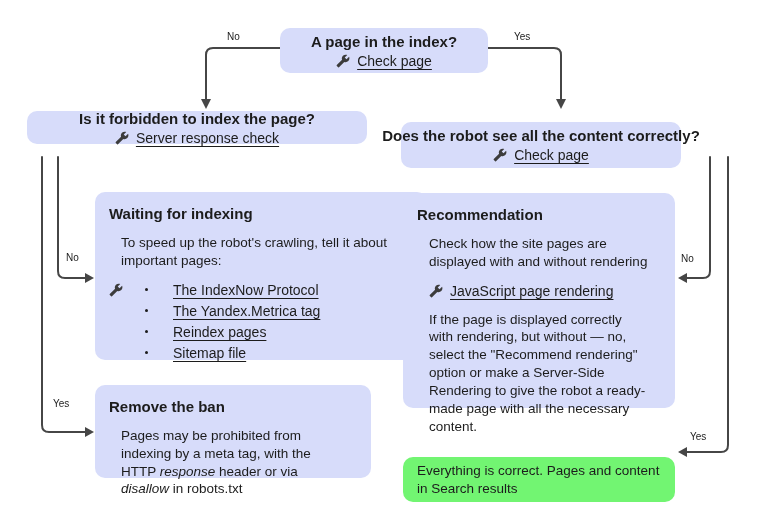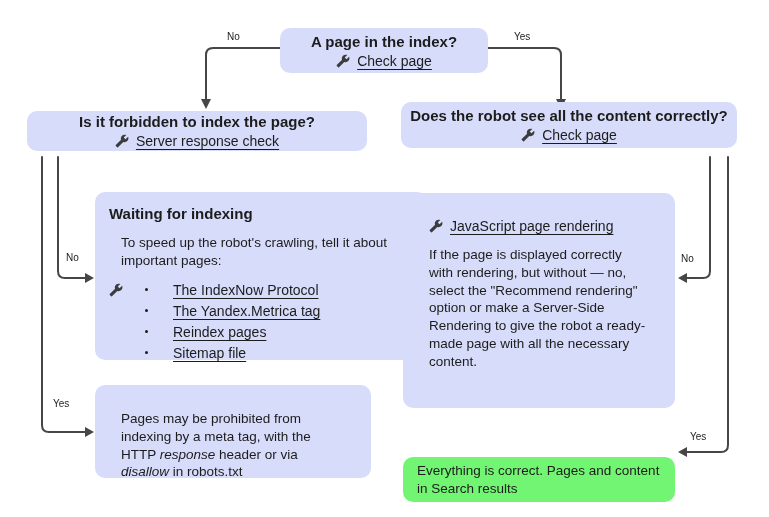--- a/index.html
+++ b/index.html
@@ -70,31 +70,31 @@
   <div class="qbox" style="left:280px;top:28px;width:208px;height:45px">
     <div class="qtitle">A page in the index?</div>
     <div class="linkrow">
       <svg class="wrench" viewBox="0 0 24 24" width="14" height="14">
         <path transform="translate(24,0) scale(-1,1)" fill="#3c3c3c" d="M22.7 19l-9.1-9.1c.9-2.3.4-5-1.5-6.9-2-2-5-2.4-7.4-1.3L9 6 6 9 1.6 4.7C.4 7.1.9 10.1 2.9 12.1c1.9 1.9 4.6 2.4 6.9 1.5l9.1 9.1c.4.4 1 .4 1.4 0l2.3-2.3c.5-.4.5-1.1.1-1.4z"></path>
       </svg>
       <a class="link">Check page</a>
     </div>
   </div>
 
-  <div class="qbox" style="left:27px;top:111px;width:340px;height:40px">
+  <div class="qbox" style="left:27px;top:111px;width:340px;height:33px">
     <div class="qtitle">Is it forbidden to index the page?</div>
     <div class="linkrow">
       <svg class="wrench" viewBox="0 0 24 24" width="14" height="14">
         <path transform="translate(24,0) scale(-1,1)" fill="#3c3c3c" d="M22.7 19l-9.1-9.1c.9-2.3.4-5-1.5-6.9-2-2-5-2.4-7.4-1.3L9 6 6 9 1.6 4.7C.4 7.1.9 10.1 2.9 12.1c1.9 1.9 4.6 2.4 6.9 1.5l9.1 9.1c.4.4 1 .4 1.4 0l2.3-2.3c.5-.4.5-1.1.1-1.4z"></path>
       </svg>
       <a class="link">Server response check</a>
     </div>
   </div>
 
-  <div class="qbox" style="left:401px;top:102px;width:336px;height:46px">
+  <div class="qbox" style="left:401px;top:122px;width:280px;height:46px">
     <div class="qtitle">Does the robot see all the content correctly?</div>
     <div class="linkrow">
       <svg class="wrench" viewBox="0 0 24 24" width="14" height="14">
         <path transform="translate(24,0) scale(-1,1)" fill="#3c3c3c" d="M22.7 19l-9.1-9.1c.9-2.3.4-5-1.5-6.9-2-2-5-2.4-7.4-1.3L9 6 6 9 1.6 4.7C.4 7.1.9 10.1 2.9 12.1c1.9 1.9 4.6 2.4 6.9 1.5l9.1 9.1c.4.4 1 .4 1.4 0l2.3-2.3c.5-.4.5-1.1.1-1.4z"></path>
       </svg>
       <a class="link">Check page</a>
     </div>
   </div>
 
   <div class="infobox" style="left:95px;top:192px;width:332px;height:168px">
@@ -122,24 +122,27 @@
       </div>
       <div class="listrow">
         <span class="wrench-slot"></span>
         <span class="bullet"></span>
         <a class="link">Sitemap file</a>
       </div>
     </div>
   </div>
 
   <div class="infobox" style="left:95px;top:385px;width:276px;height:93px">
+    <div class="ititle">Remove the ban</div>
     <p class="ibody"><span>Pages may be prohibited from indexing by a meta tag, with the HTTP </span><em>response</em><span> header or via </span><em>disallow</em><span> in robots.txt</span></p>
   </div>
 
   <div class="infobox" style="left:403px;top:193px;width:272px;height:215px">
+    <div class="ititle">Recommendation</div>
+    <p class="ibody">Check how the site pages are displayed with and without rendering</p>
     <div class="linkrow reco-linkrow">
       <svg class="wrench" viewBox="0 0 24 24" width="14" height="14">
         <path transform="translate(24,0) scale(-1,1)" fill="#3c3c3c" d="M22.7 19l-9.1-9.1c.9-2.3.4-5-1.5-6.9-2-2-5-2.4-7.4-1.3L9 6 6 9 1.6 4.7C.4 7.1.9 10.1 2.9 12.1c1.9 1.9 4.6 2.4 6.9 1.5l9.1 9.1c.4.4 1 .4 1.4 0l2.3-2.3c.5-.4.5-1.1.1-1.4z"></path>
       </svg>
       <a class="link">JavaScript page rendering</a>
     </div>
     <p class="ibody">If the page is displayed correctly with rendering, but without — no, select the "Recommend rendering" option or make a Server-Side Rendering to give the robot a ready-made page with all the necessary content.</p>
   </div>
 
   <div class="success" style="left:403px;top:433px;width:272px;height:45px">

